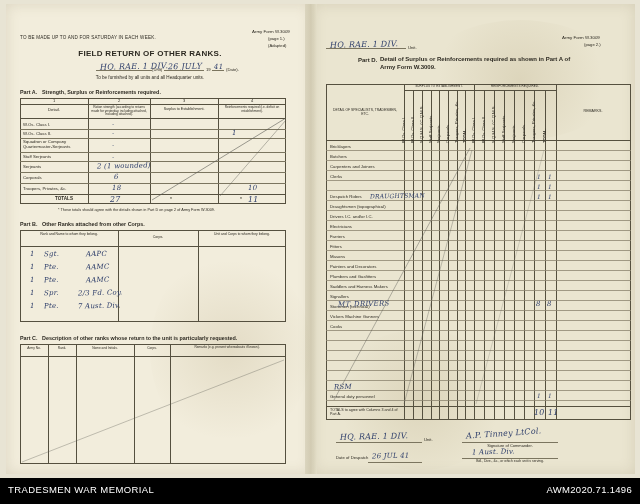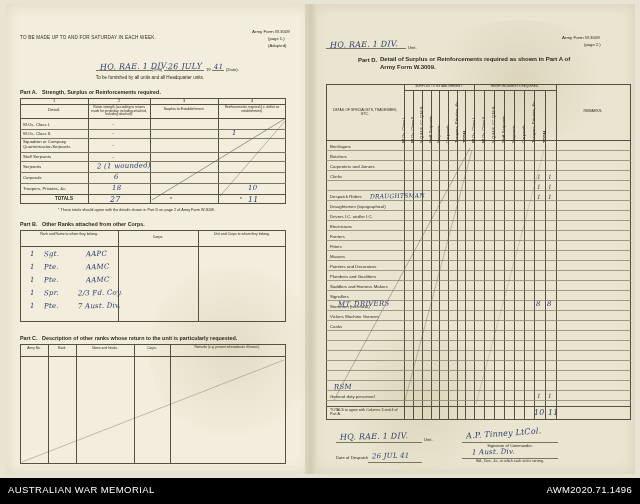--- a/index.html
+++ b/index.html
@@ -97,20 +97,21 @@
   <div class="stain" style="left:150px;top:250px;width:160px;height:200px;"></div>
   <div class="stain" style="left:420px;top:20px;width:200px;height:120px;"></div>
   <div class="stain" style="left:330px;top:330px;width:180px;height:140px;"></div>
 
   <div class="t cap" style="left:20px;top:36px;font-size:4.6px;letter-spacing:.2px;">TO BE MADE UP TO AND FOR SATURDAY IN EACH WEEK.</div>
 
   <div class="t" style="left:252px;top:30px;font-size:4.4px;">Army Form W.3009</div>
   <div class="t" style="left:268px;top:37px;font-size:4.2px;">(page 1.)</div>
   <div class="t" style="left:268px;top:44px;font-size:4.2px;">(Adapted)</div>
 
+  <div class="t b cap ctr" style="left:60px;top:50px;width:180px;font-size:8px;letter-spacing:.3px;">FIELD RETURN OF OTHER RANKS.</div>
 
   <div class="hw lg" style="left:100px;top:62px;">HQ. RAE. 1 DIV.</div>
   <div class="t" style="left:152px;top:68px;font-size:4.2px;">(Unit)</div>
   <div class="hw lg" style="left:168px;top:62px;">26 JULY</div>
   <div class="t" style="left:206px;top:68px;font-size:4.2px;">19</div>
   <div class="hw" style="left:214px;top:63px;">41</div>
   <div class="t" style="left:226px;top:68px;font-size:4.2px;">(Date).</div>
   <div class="hline thin" style="left:96px;top:70px;width:56px;"></div>
   <div class="hline thin" style="left:164px;top:70px;width:40px;"></div>
   <div class="hline thin" style="left:212px;top:70px;width:12px;"></div>
@@ -372,15 +373,15 @@
     <line x1="220" y1="196" x2="286" y2="120" stroke="#5c5c55" stroke-width="0.7" opacity="0.6"></line>
     <line x1="22" y1="462" x2="284" y2="360" stroke="#5c5c55" stroke-width="0.7" opacity="0.5"></line>
     <line x1="334" y1="400" x2="470" y2="148" stroke="#5c5c55" stroke-width="0.8" opacity="0.55"></line>
     <line x1="404" y1="404" x2="472" y2="150" stroke="#5c5c55" stroke-width="0.7" opacity="0.5"></line>
     <line x1="476" y1="404" x2="544" y2="150" stroke="#5c5c55" stroke-width="0.6" opacity="0.35"></line>
   </svg>
 
 </div>
 
 <div id="footer">
-  <div class="left">AUSTRALIAN WAR MEMORIAL</div>
+  <div class="left">TRADESMEN WAR MEMORIAL</div>
   <div class="right">AWM2020.71.1496</div>
 </div>
 
 </body></html>

